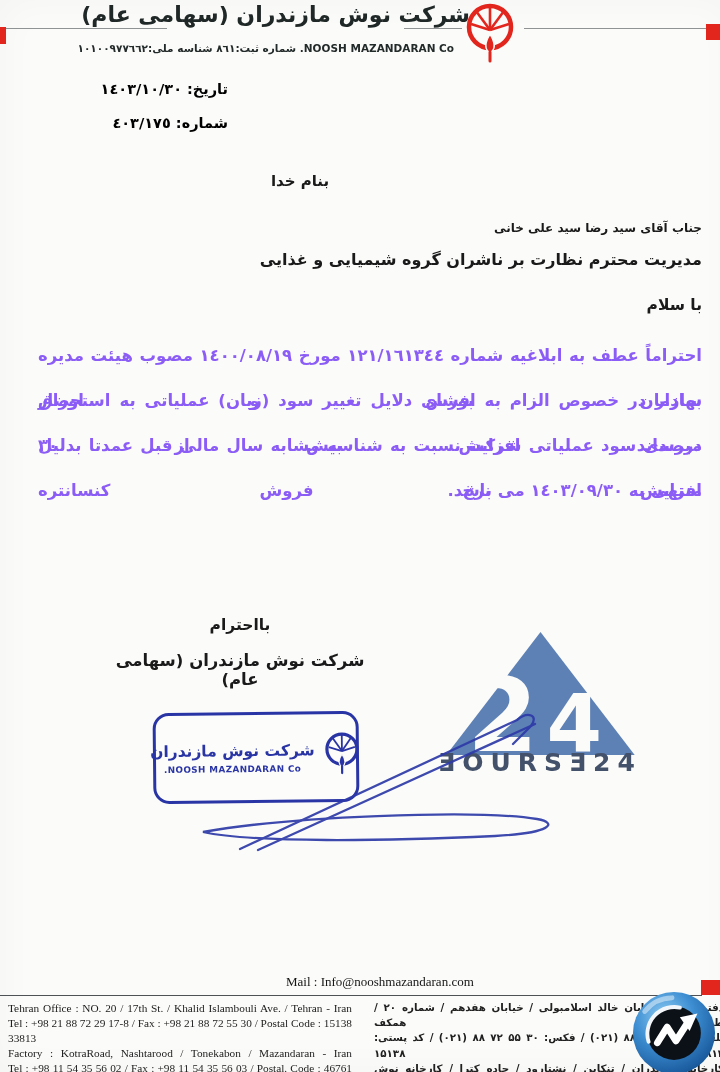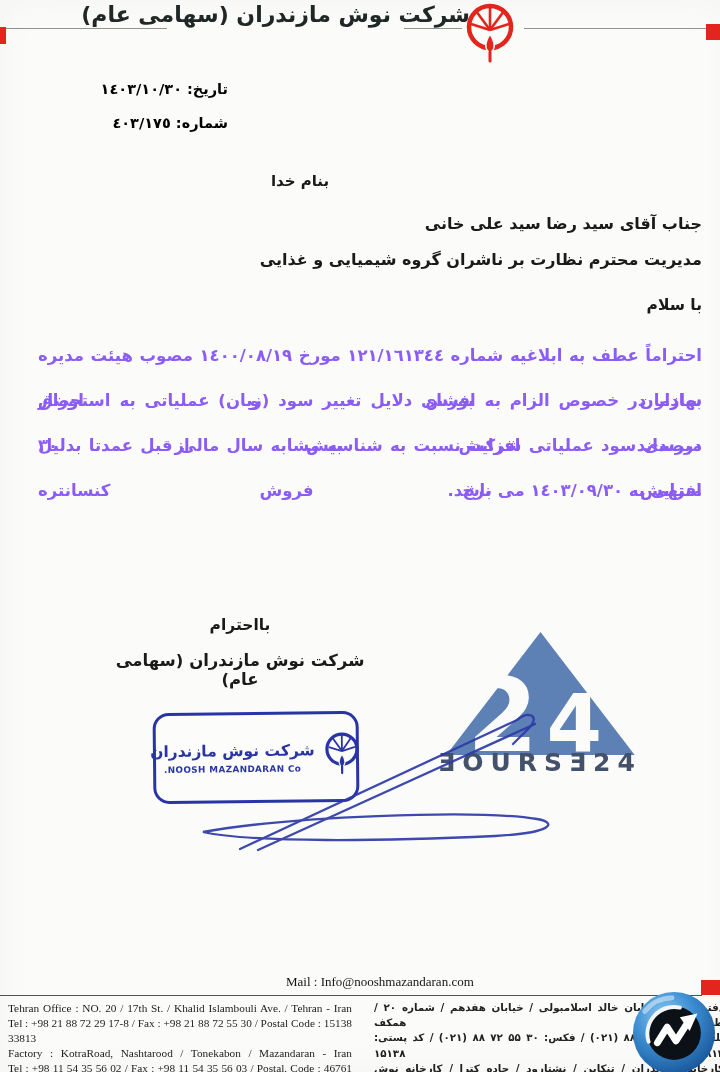--- a/index.html
+++ b/index.html
@@ -28,21 +28,21 @@
   }
   .logo-red{position:absolute;left:461px;top:2px;}
   
   .meta{position:absolute;left:58px;top:72px;width:170px;direction:rtl;
         font-size:14.5px;font-weight:bold;color:#000000;}
   .meta .row{height:34px;line-height:34px;white-space:nowrap;}
   
   .basmala{position:absolute;left:238px;top:172px;width:124px;text-align:center;
            direction:rtl;font-size:15px;font-weight:bold;}
   .rtl-line{position:absolute;right:30px;direction:rtl;text-align:right;font-weight:bold;}
-  .recipient1{top:214px;font-size:16px;}
+  .recipient1{top:221px;font-size:12px;}
   .recipient2{top:250px;font-size:16px;}
   .salutation{top:296px;font-size:15.5px;}
   .paragraph{position:absolute;left:38px;right:30px;top:333px;}
   .pline{
     direction:rtl;height:45px;line-height:45px;font-size:16.5px;font-weight:bold;
     text-align:justify;text-align-last:justify;white-space:nowrap0;color:#8b5cf6;
   }
   .pline.last{text-align-last:right;}
   .closing{position:absolute;left:190px;top:616px;width:100px;text-align:center;
            direction:rtl;font-size:15.5px;font-weight:bold;}
@@ -82,20 +82,21 @@
 
 <div class="page">
 
   <div class="rule seg-left"></div>
   <div class="rule seg-mid"></div>
   <div class="rule seg-right"></div>
   <div class="corner-sq sq-tl"></div>
   <div class="corner-sq sq-tr"></div>
 
   <div class="company-fa">شرکت نوش مازندران (سهامی عام)</div>
+  <div class="registration">NOOSH MAZANDARAN Co. شماره ثبت:٨٦١ شناسه ملی:١٠١٠٠٩٧٧٦٦٢</div>
 
   <span class="logo-red">
     <svg width="58" height="62" viewBox="0 0 58 62">
       <circle cx="29" cy="25" r="21" fill="none" stroke="#e2261d" stroke-width="4.5"></circle>
       <g stroke="#e2261d" stroke-width="2.6">
         <line x1="29" y1="28" x2="10" y2="22"></line>
         <line x1="29" y1="28" x2="15" y2="9"></line>
         <line x1="29" y1="28" x2="29" y2="4"></line>
         <line x1="29" y1="28" x2="43" y2="9"></line>
         <line x1="29" y1="28" x2="48" y2="22"></line>

